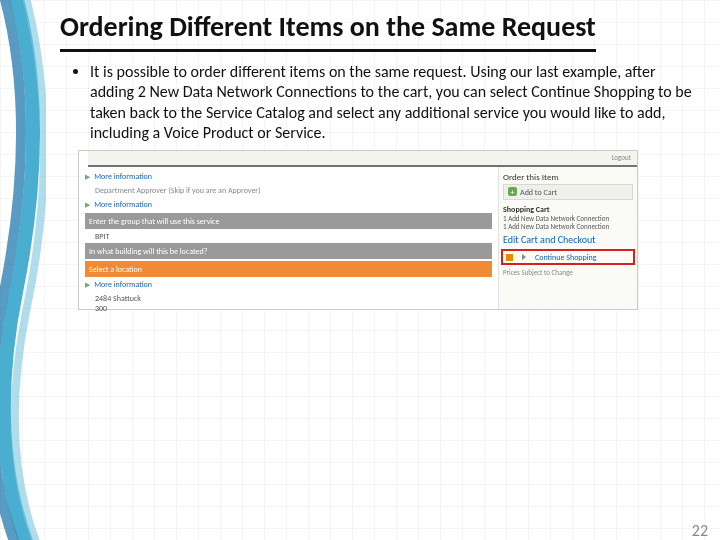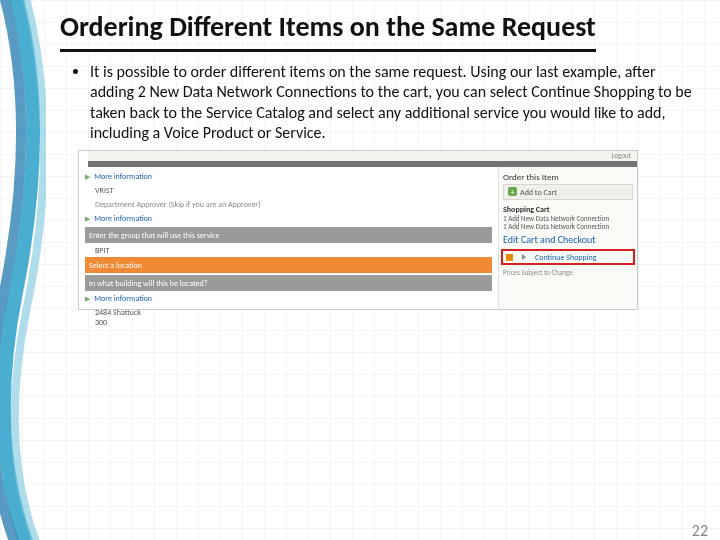--- a/index.html
+++ b/index.html
@@ -12,21 +12,21 @@
       #ffffff;
   }
   .left-deco { position:absolute; left:0; top:0; width:46px; height:540px; overflow:hidden; }
   .left-deco svg { position:absolute; left:-8px; top:-8px; }
   .content { position:absolute; left:60px; top:12px; right:24px; bottom:12px; }
   .title { font-size:28px; font-weight:700; line-height:1.1; color:#111; padding-bottom:6px; border-bottom:3px solid #111; display:inline-block; }
   .title-wrap { margin-bottom:10px; }
   ul.body { list-style:disc; padding-left:30px; font-size:16px; line-height:1.28; color:#111; }
   ul.body li { margin-bottom:6px; }
   .screenshot { margin:6px 0 8px 18px; width:560px; height:160px; border:1px solid #ccc; font-size:8px; color:#555; background:#fff; position:relative; }
-  .ss-top { height:16px; background:#f4f4ef; border-bottom:6px solid #737373; display:flex; justify-content:flex-end; align-items:center; padding:0 6px;margin-left:9px; }
+  .ss-top { height:16px; background:#f4f4ef; border-bottom:2px solid #737373; display:flex; justify-content:flex-end; align-items:center; padding:0 6px;margin-left:9px; }
   .ss-top .logout { font-size:7px; color:#888; }
   .ss-body { display:flex; height:calc(100% - 16px); }
   .ss-left { flex:1; padding:4px 6px; border-right:1px solid #e0e0e0; }
   .ss-right { width:138px; padding:4px 4px; background:#fafaf6; }
   .sect { margin-bottom:4px; }
   .sect .arrow { color:#7a7; font-size:7px; margin-right:2px; }
   .sect .lbl { color:#1560b3; font-size:8px; }
   .sect .sub { color:#888; font-size:8px; margin-left:10px; }
   .bar { height:16px; display:flex; align-items:center; padding:0 4px; margin:2px 0; font-size:8px; }
   .bar.orange { background:#f08a34; color:#fff; }
@@ -69,40 +69,39 @@
     <div class="screenshot">
       <div class="ss-top">
         <span class="logout">Logout</span>
       </div>
       <div class="ss-body">
         <div class="ss-left">
           <div class="sect">
             <span class="arrow">▶</span>
             <span class="lbl">More information</span>
           </div>
-          <div class="val">VRIST</div>
 
           <div class="sect" style="margin-top:4px">
             <span class="sub">Department Approver (Skip if you are an Approver)</span>
           </div>
           <div class="sect">
             <span class="arrow">▶</span>
             <span class="lbl">More information</span>
           </div>
 
           <div class="bar gray">
             <span>Enter the group that will use this service</span>
           </div>
           <div class="val">BPIT</div>
 
+          <div class="bar gray">
+            <span>In what building will this be located?</span>
+          </div>
           <div class="bar orange">
             <span>Select a location</span>
-          </div>
-          <div class="bar gray">
-            <span>In what building will this be located?</span>
           </div>
           <div class="sect">
             <span class="arrow">▶</span>
             <span class="lbl">More information</span>
           </div>
           <div class="val">2484 Shattuck</div>
 
           <div class="val">300</div>
         </div>
 

